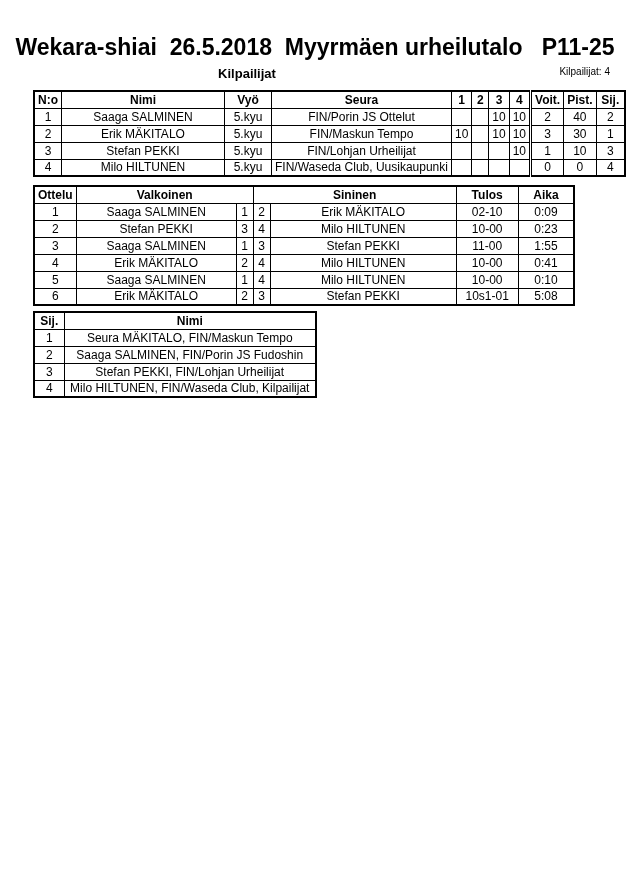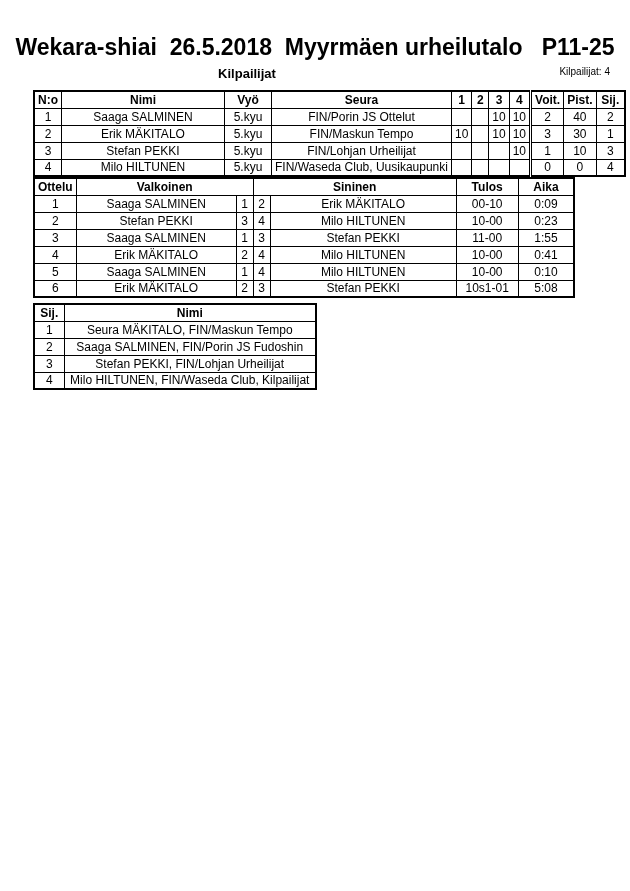--- a/index.html
+++ b/index.html
@@ -34,21 +34,21 @@
     right: 20px;
     font-size: 10px;
   }
   table.tbl {
     border-collapse: collapse;
     table-layout: fixed;
     margin-left: 33px;
     border: 2px solid #000;
   }
   .t-competitors { margin-top: 9px; }
-  .t-matches     { margin-top: 0; }
+  .t-matches     { margin-top: 8px; }
   .t-results     { margin-top: 5px; }
   table.tbl th, table.tbl td {
     border: 1px solid #000;
     font-size: 12px;
     height: 17px;
     padding: 0 3px;
     white-space: nowrap;
     vertical-align: middle;
   }
   table.tbl th { font-weight: bold; text-align: center; }
@@ -172,21 +172,21 @@
         <th>Aika</th>
       </tr>
     </thead>
     <tbody>
       <tr>
         <td class="c">1</td>
         <td class="l">Saaga SALMINEN</td>
         <td class="c">1</td>
         <td class="c">2</td>
         <td class="l">Erik MÄKITALO</td>
-        <td class="c">00-10</td>
+        <td class="c">02-10</td>
         <td class="c">0:09</td>
       </tr>
       <tr>
         <td class="c">2</td>
         <td class="l">Stefan PEKKI</td>
         <td class="c">3</td>
         <td class="c">4</td>
         <td class="l">Milo HILTUNEN</td>
         <td class="c">10-00</td>
         <td class="c">0:23</td>

